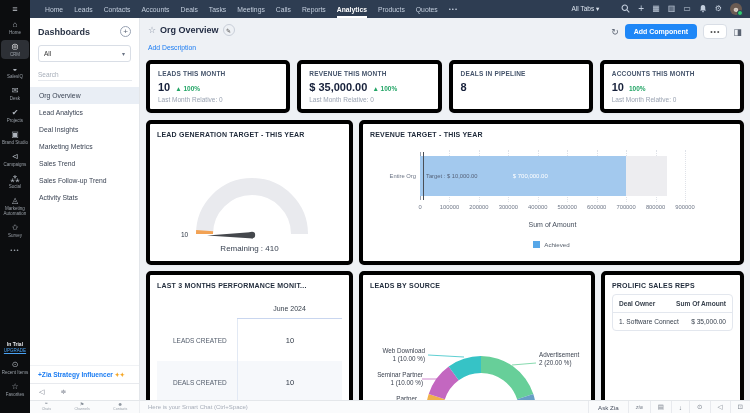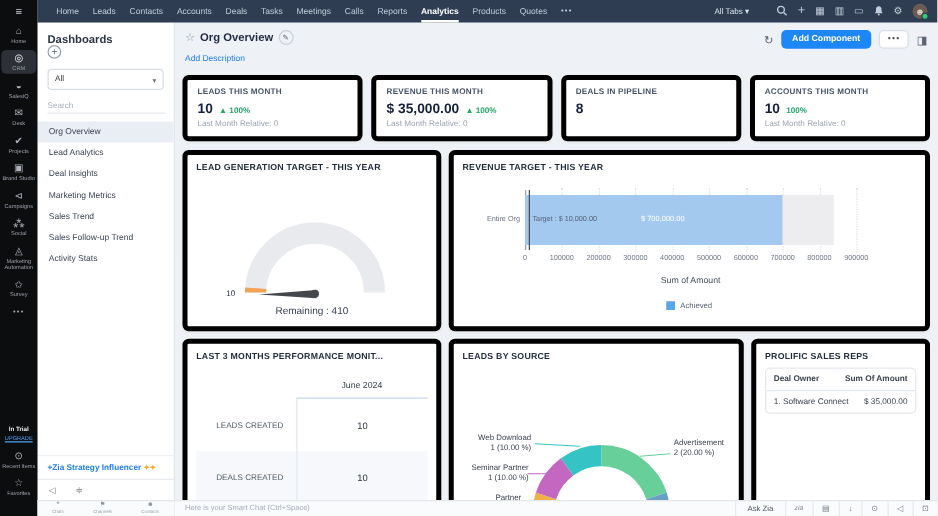--- a/index.html
+++ b/index.html
@@ -26,21 +26,21 @@
   .nav-more{font-size:6px;color:#c3cedd;letter-spacing:1px;margin-right:8px;cursor:pointer;}
   .nav-right{margin-left:auto;display:flex;align-items:center;gap:8px;}
   .alltabs{font-size:6.5px;color:#dbe3ee;cursor:pointer;white-space:nowrap;margin-right:14px;}
   .navbox{font-size:8px;color:#c3cedd;line-height:1;cursor:pointer;}
   .navplus{font-size:10px;color:#c3cedd;line-height:1;cursor:pointer;}
   .avatar{width:12px;height:12px;border-radius:50%;background:#6b5b52;position:relative;display:flex;align-items:center;justify-content:center;font-size:7.5px;color:#d9cfc6;cursor:pointer;}
   .avatar::after{content:"";position:absolute;right:-1px;bottom:-1px;width:4px;height:4px;border-radius:50%;background:#2ecc71;border:1px solid #2e3d52;}
 
   
   .dashpanel{position:absolute;left:30px;top:18px;bottom:13px;width:110px;background:#fff;border-right:1px solid #e3e6ea;z-index:5;display:flex;flex-direction:column;}
-  .dp-head{display:flex;align-items:flex-start;justify-content:space-between;padding:8px 8px 6px;flex-direction:column;}
+  .dp-head{display:flex;align-items:center;justify-content:space-between;padding:8px 8px 6px;}
   .dp-title{font-size:9px;font-weight:bold;color:#2a3446;}
   .dp-add{width:11px;height:11px;border:1px solid #98a2b3;border-radius:50%;font-size:8px;line-height:9px;text-align:center;color:#5b6575;cursor:pointer;}
   .dp-select{margin:2px 8px 0;border:1px solid #d9dee6;border-radius:3px;height:17px;display:flex;align-items:center;justify-content:space-between;padding:0 5px;font-size:6.5px;color:#333;cursor:pointer;}
   .dp-select .caret{font-size:6px;color:#6a7384;}
   .dp-search{margin:9px 8px 3px;border:none;border-bottom:1px solid #e6e9ee;font-size:6.5px;color:#333;width:94px;outline:none;font-family:inherit;background:transparent;padding-bottom:2px;}
   .dp-search::placeholder{color:#a7aeb9;}
   .dp-list{flex:1;overflow:hidden;margin-top:3px;}
   .dp-item{padding:5px 9px;font-size:6.8px;color:#3b4454;cursor:pointer;white-space:nowrap;}
   .dp-item.selected{background:#e9eef5;}
   .zia-row{padding:5px 8px;font-size:6.6px;color:#1d7df2;font-weight:bold;border-top:1px solid #f0f2f5;cursor:pointer;white-space:nowrap;}

